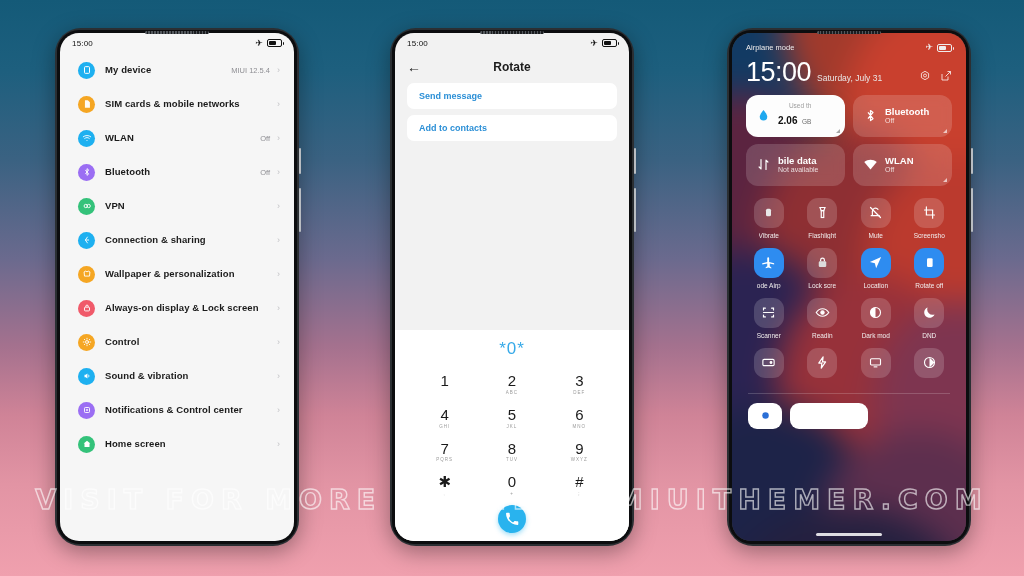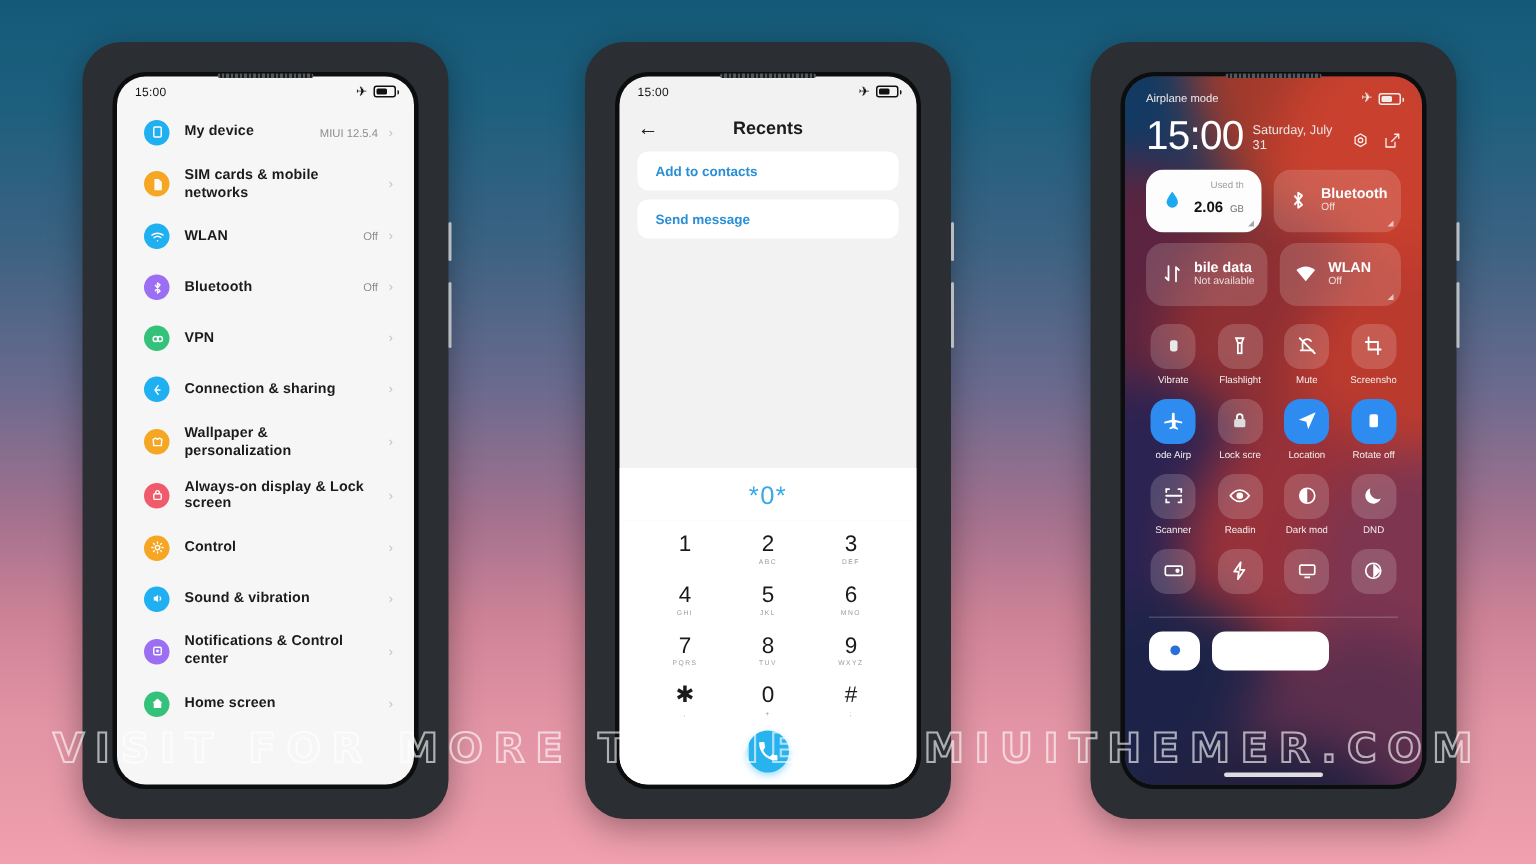--- a/index.html
+++ b/index.html
@@ -17,21 +17,21 @@
         #f0a0ae 100%);
     position: relative;
   }
 
   
   .phone {
     position: absolute;
     border-radius: 26px;
     background: #2b2f33;
     box-shadow: 0 6px 22px rgba(0,0,0,.35);
-    padding: 20px;
+    padding: 2px;
   }
   .phone .inner-bezel {
     width: 100%; height: 100%;
     border-radius: 22px;
     background: #0c0d0f;
     padding: 3px;
     position: relative;
     overflow: hidden;
   }
   .screen {
@@ -423,25 +423,25 @@
         <span class="right">
           <span class="plane">✈</span>
           <span class="batt">
               <span class="fill"></span>
             </span>
         </span>
       </div>
 
       <div class="recents-header">
         <span class="back-arrow">←</span>
-        <span class="recents-title">Recents</span>
+        <span class="recents-title">Rotate</span>
       </div>
 
+      <div class="action-card">Send message</div>
       <div class="action-card">Add to contacts</div>
-      <div class="action-card">Send message</div>
 
       <div class="dial-spacer"></div>
 
       <div class="dial-number">*0*</div>
 
       <div class="keypad">
         <div class="kprow">
           <div class="key">
             <div class="kdigit">1</div>
             <div class="kletters"></div>

